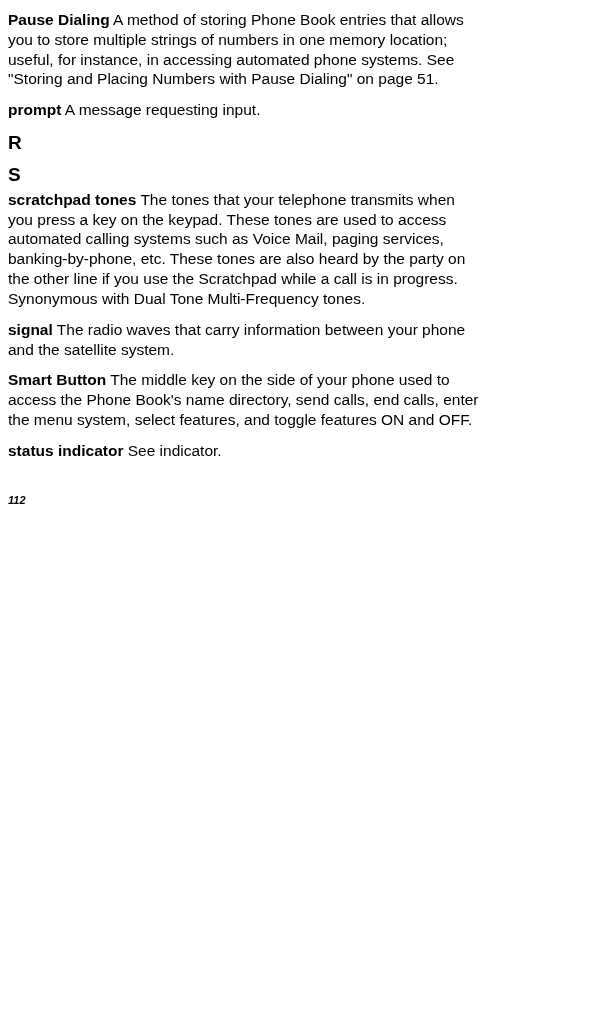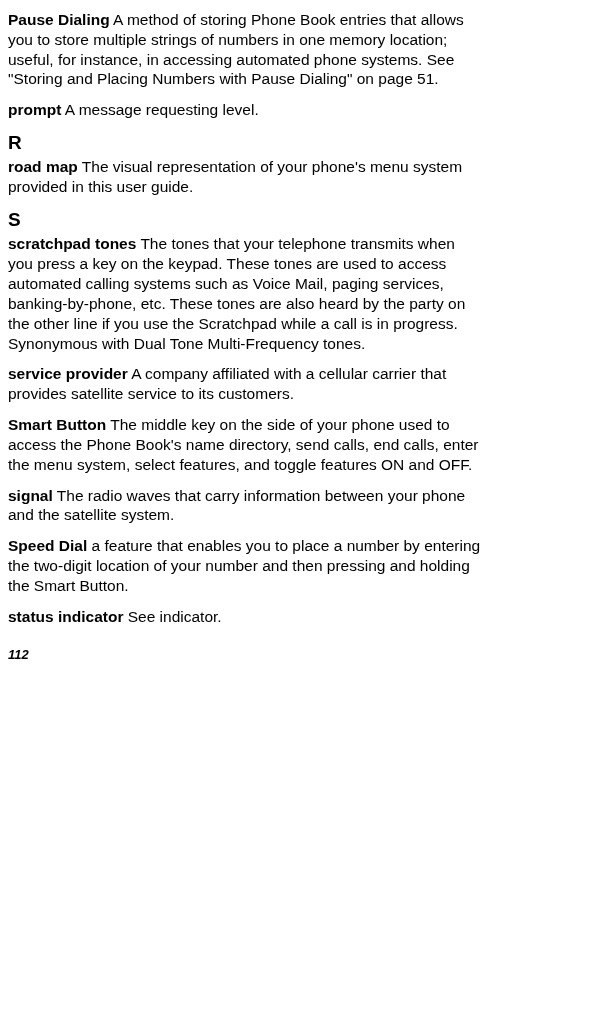--- a/index.html
+++ b/index.html
@@ -25,67 +25,58 @@
   }
   .section-head {
     font-weight: bold;
     font-size: 19px;
     margin-top: 8px;
     margin-bottom: 2px;
   }
   .pagenum {
     font-weight: bold;
     font-style: italic;
-    font-size: 13px;
-    margin-top: 20px;
+    font-size: 11px;
+    margin-top: 32px;
   }
 </style>
 </head>
 <body>
 
 <div class="page">
 
   <div class="entry">
     <span class="term">Pause Dialing</span><span>  A method of storing Phone Book entries that allows you to store multiple strings of numbers in one memory location; useful, for instance, in accessing automated phone systems. See "Storing and Placing Numbers with Pause Dialing" on page 51.</span>
   </div>
 
 
   <div class="entry">
-    <span class="term">prompt</span><span>  A message requesting level.</span>
+    <span class="term">prompt</span><span>  A message requesting input.</span>
   </div>
 
   <div class="section-head">R</div>
 
-  <div class="entry">
-    <span class="term">road map</span><span>  The visual representation of your phone's menu system provided in this user guide.</span>
-  </div>
 
   <div class="section-head">S</div>
 
   <div class="entry">
     <span class="term">scratchpad tones</span><span>   The tones that your telephone transmits when you press a key on the keypad. These tones are used to access automated calling systems such as Voice Mail, paging services, banking-by-phone, etc. These tones are also heard by the party on the other line if you use the Scratchpad while a call is in progress. Synonymous with Dual Tone Multi-Frequency tones.</span>
   </div>
 
 
 
+
   <div class="entry">
-    <span class="term">service provider</span><span>   A company affiliated with a cellular carrier that provides satellite service to its customers.</span>
+    <span class="term">signal</span><span>  The radio waves that carry information between your phone and the satellite system.</span>
   </div>
 
   <div class="entry">
     <span class="term">Smart Button</span><span>   The middle key on the side of your phone used to access the Phone Book's name directory, send calls, end calls, enter the menu system, select features, and toggle features ON and OFF.</span>
   </div>
 
-  <div class="entry">
-    <span class="term">signal</span><span>  The radio waves that carry information between your phone and the satellite system.</span>
-  </div>
-
-  <div class="entry">
-    <span class="term">Speed Dial</span><span>   a feature that enables you to place a number by entering the two-digit location of your number and then pressing and holding the Smart Button.</span>
-  </div>
 
 
   <div class="entry">
     <span class="term">status indicator</span><span>  See indicator.</span>
   </div>
 
 
   <div class="pagenum">112</div>
 
 </div>

